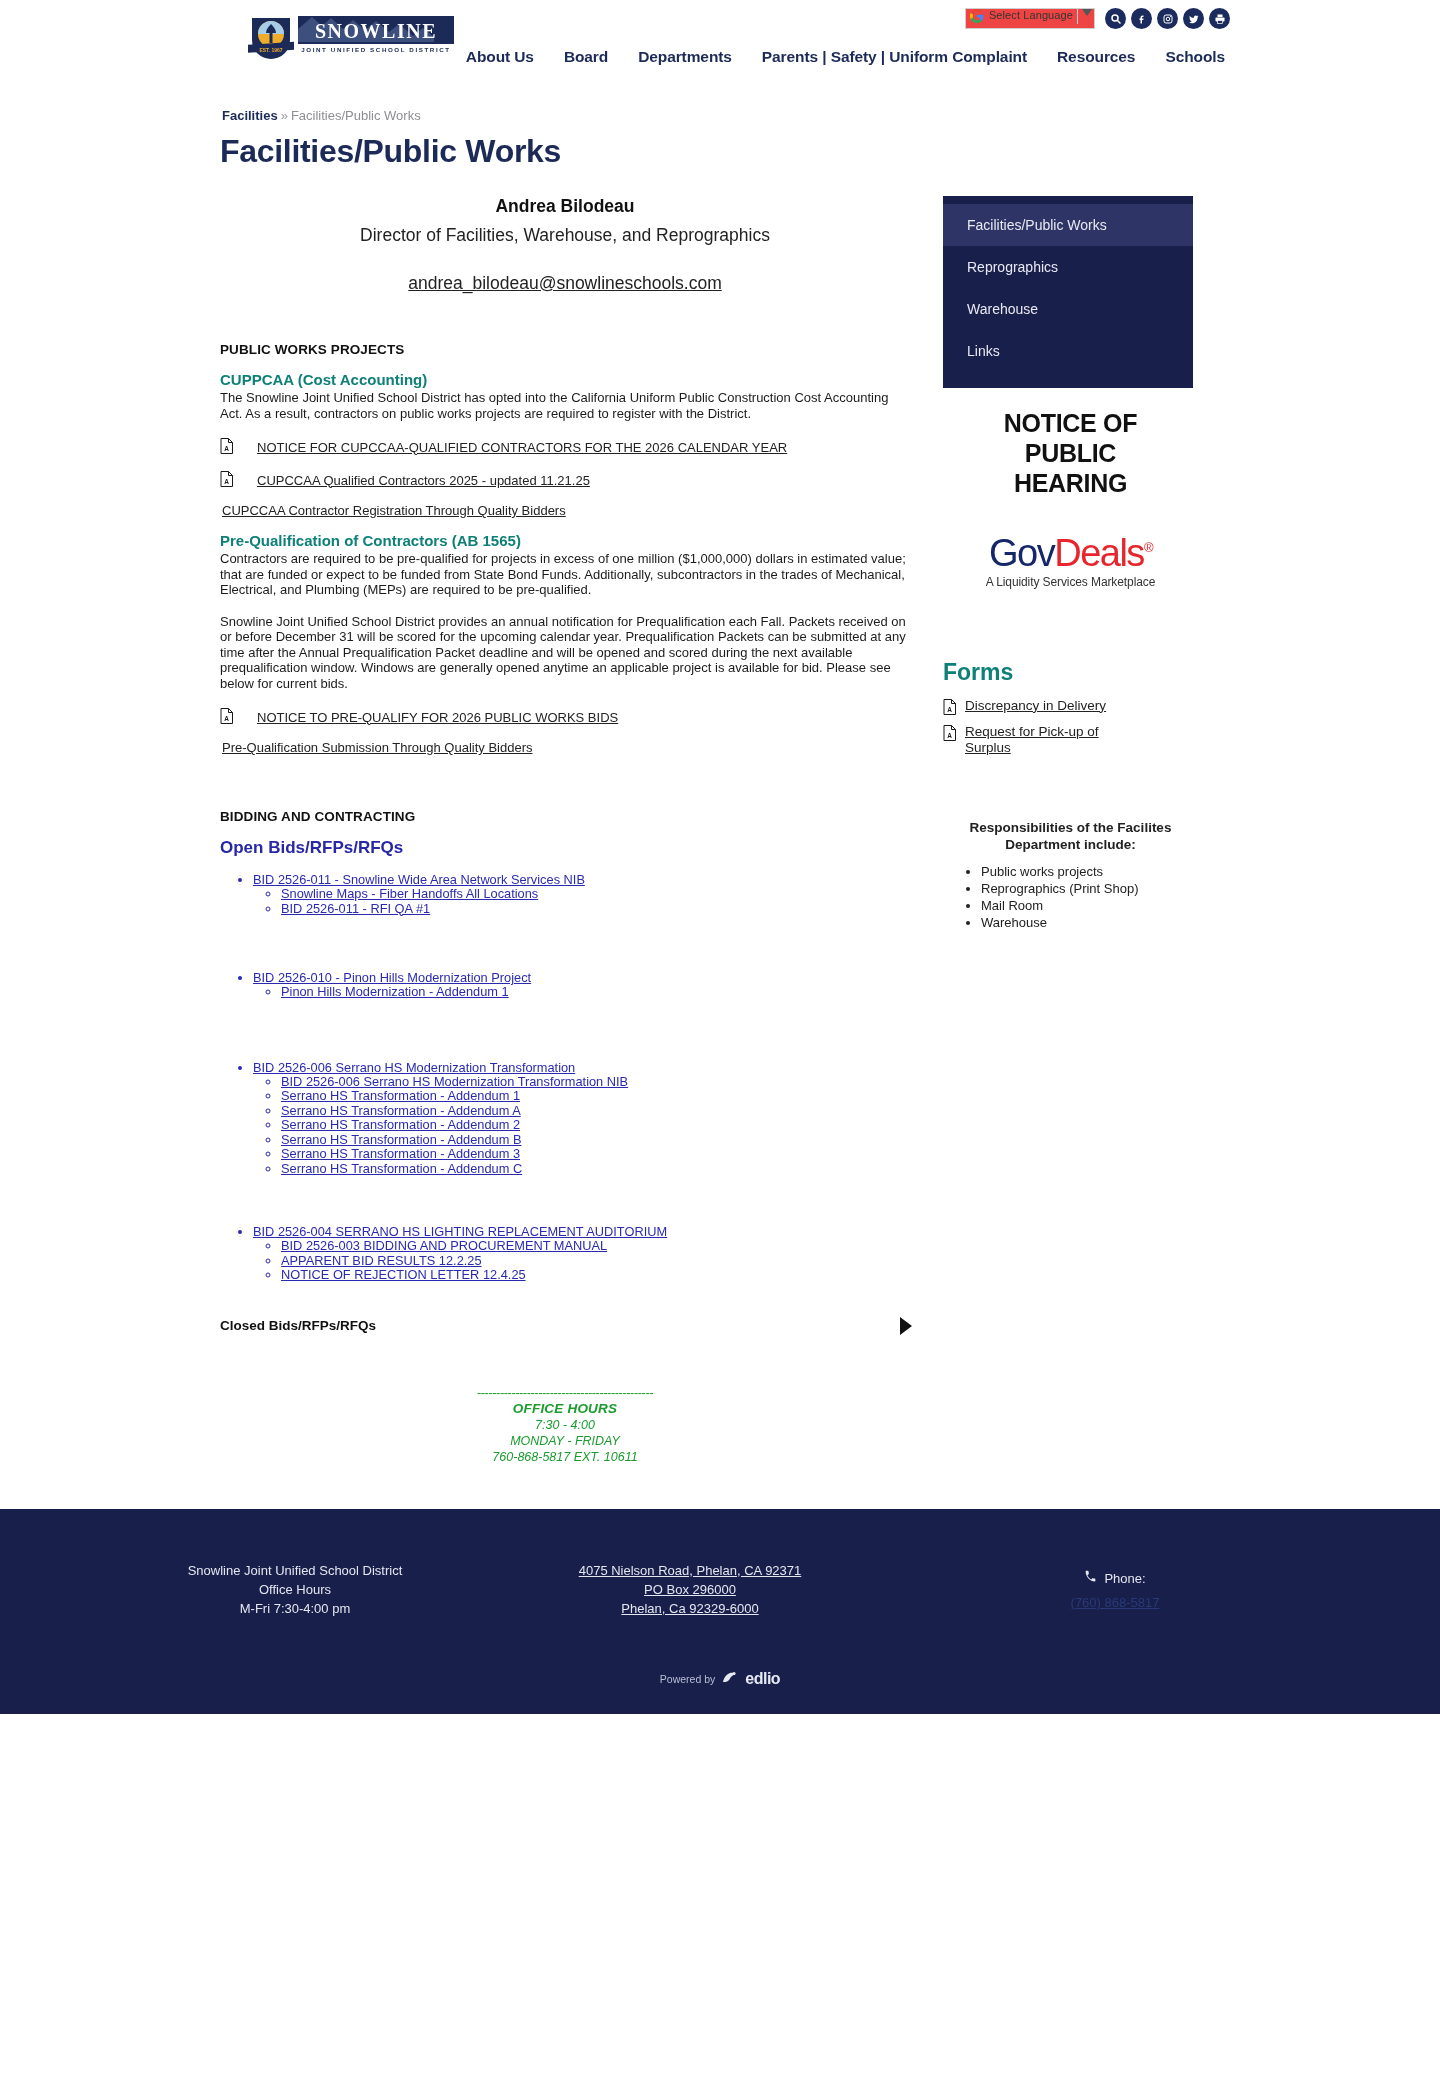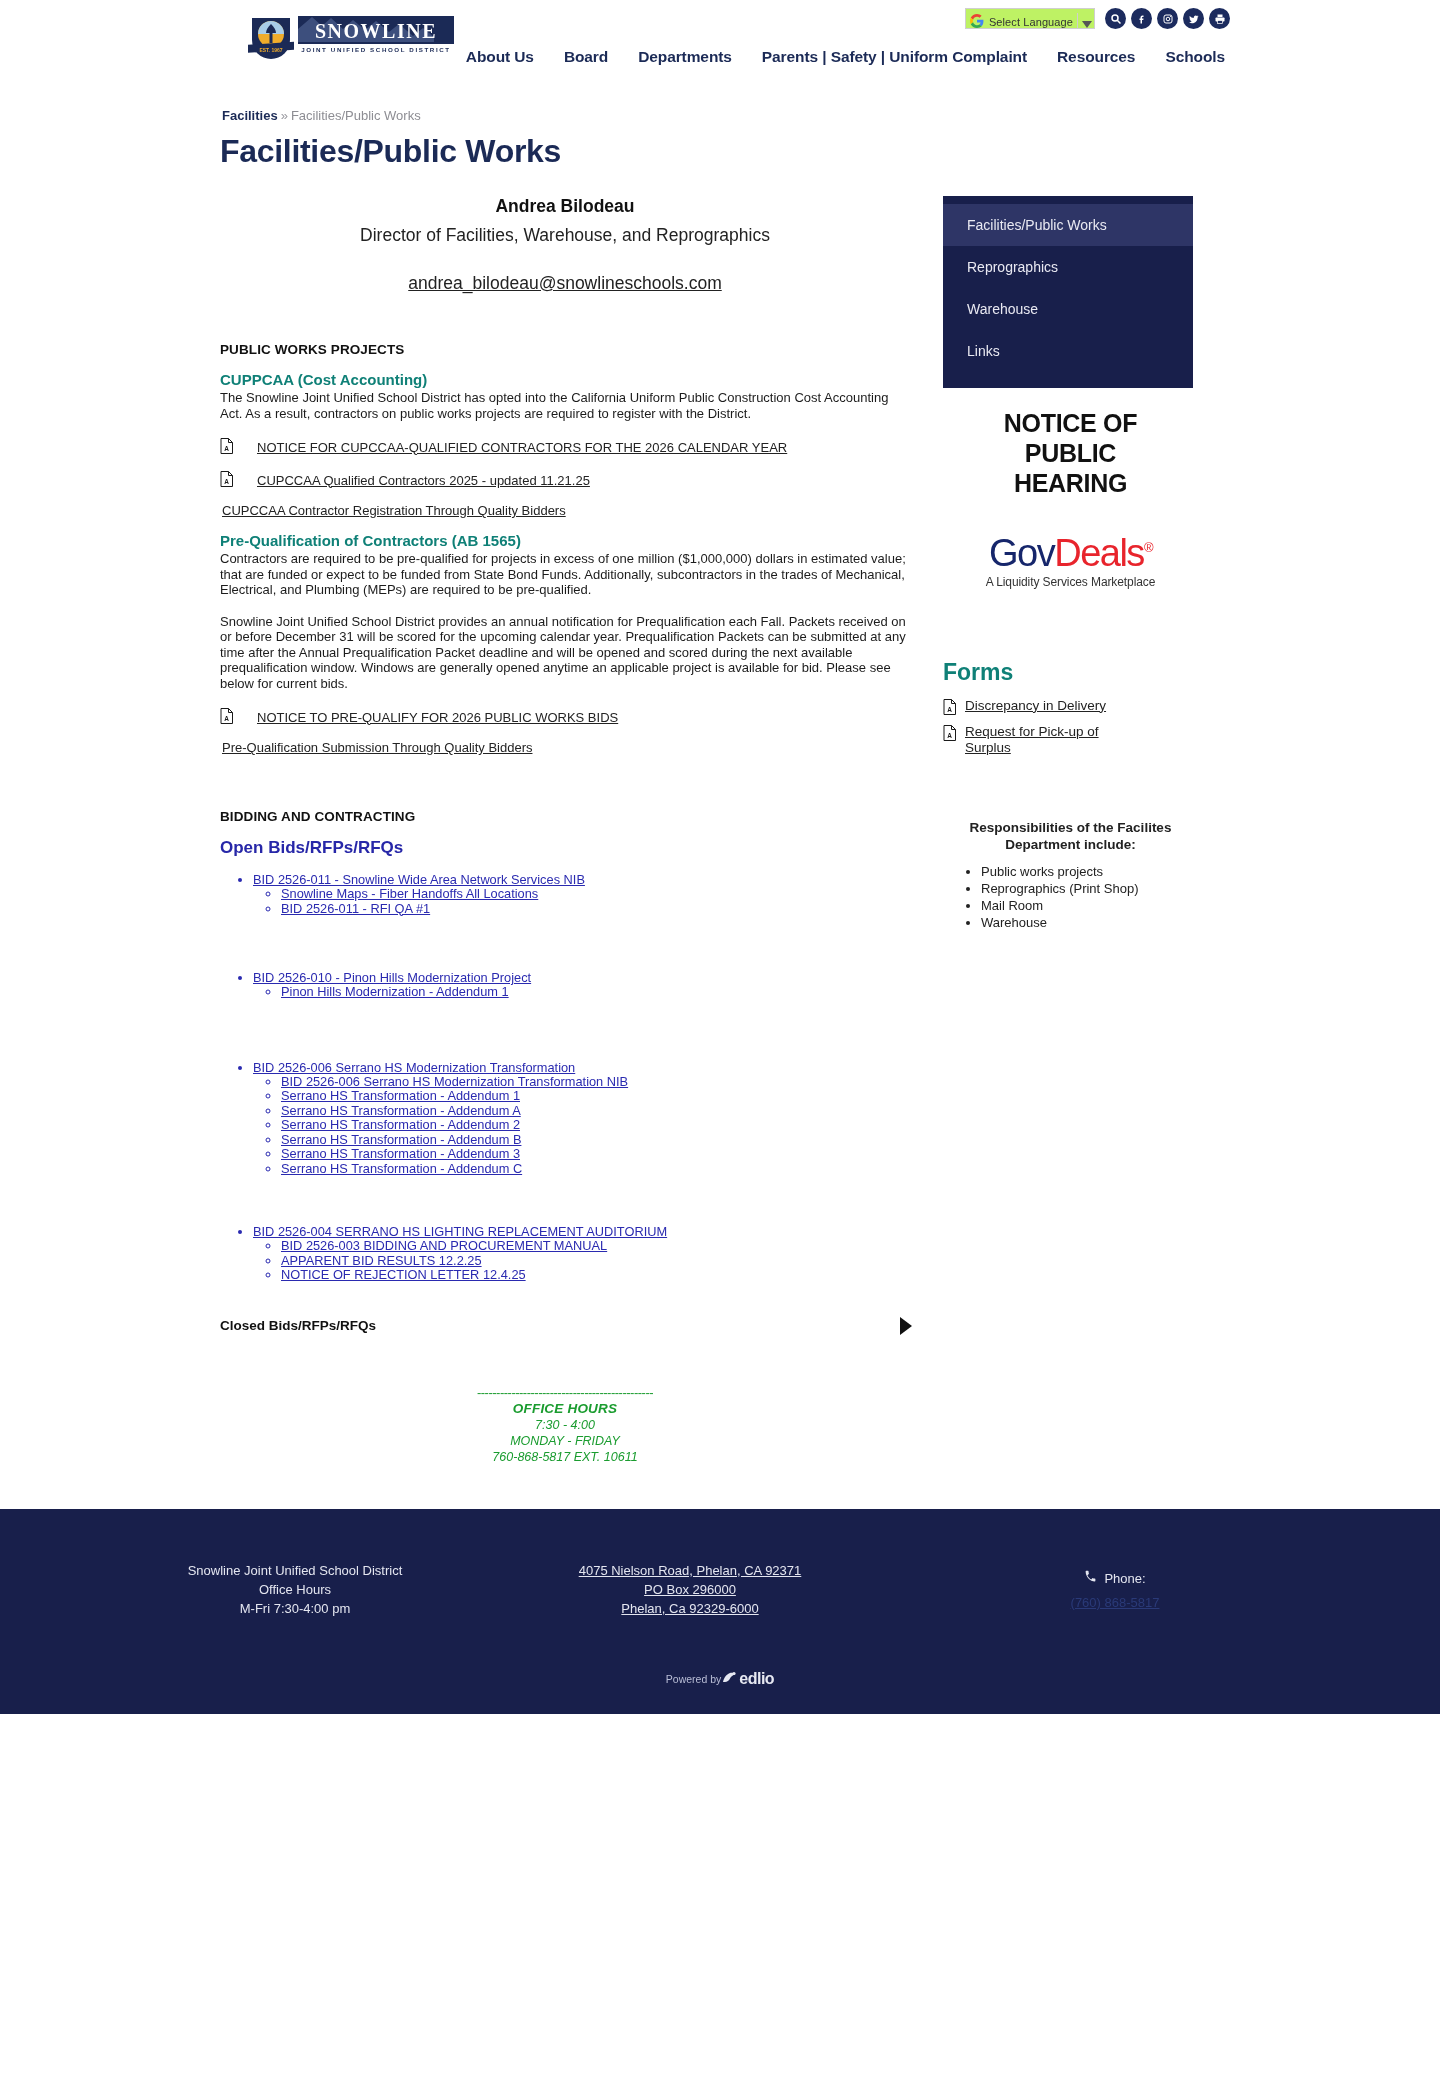--- a/index.html
+++ b/index.html
@@ -39,23 +39,23 @@
   .topbar {
     position: absolute;
     right: 210px;
     top: 8px;
     display: flex;
     align-items: center;
     gap: 6px;
   }
   .lang-select {
     display: flex;
-    align-items: flex-end;
+    align-items: flex-start;
     border: 1px solid #cfcfcf;
-    background: #bef264;
+    background: #ef4444;
     height: 21px;
     padding: 0 2px 0 4px;
     font-size: 11px;
     color: #444;
   }
   .g-logo {
     width: 14px; height: 14px;
     margin-right: 5px;
     display: inline-block;
     position: relative;
@@ -388,20 +388,21 @@
     font-size: 13px;
   }
   .edlio {
     text-align: center;
     padding: 52px 0 20px 0;
     color: #b9bed6;
     font-size: 10.5px;
     display: flex;
     align-items: center;
     justify-content: center;
+    gap: 6px;
   }
   .edlio-word { font-size: 16px; font-weight: bold; color:#e6e8f2; letter-spacing:-0.5px;}
 </style>
 </head>
 <body>
 
 <div class="header">
   <div class="header-inner">
 
     <div class="logo-wrap">

